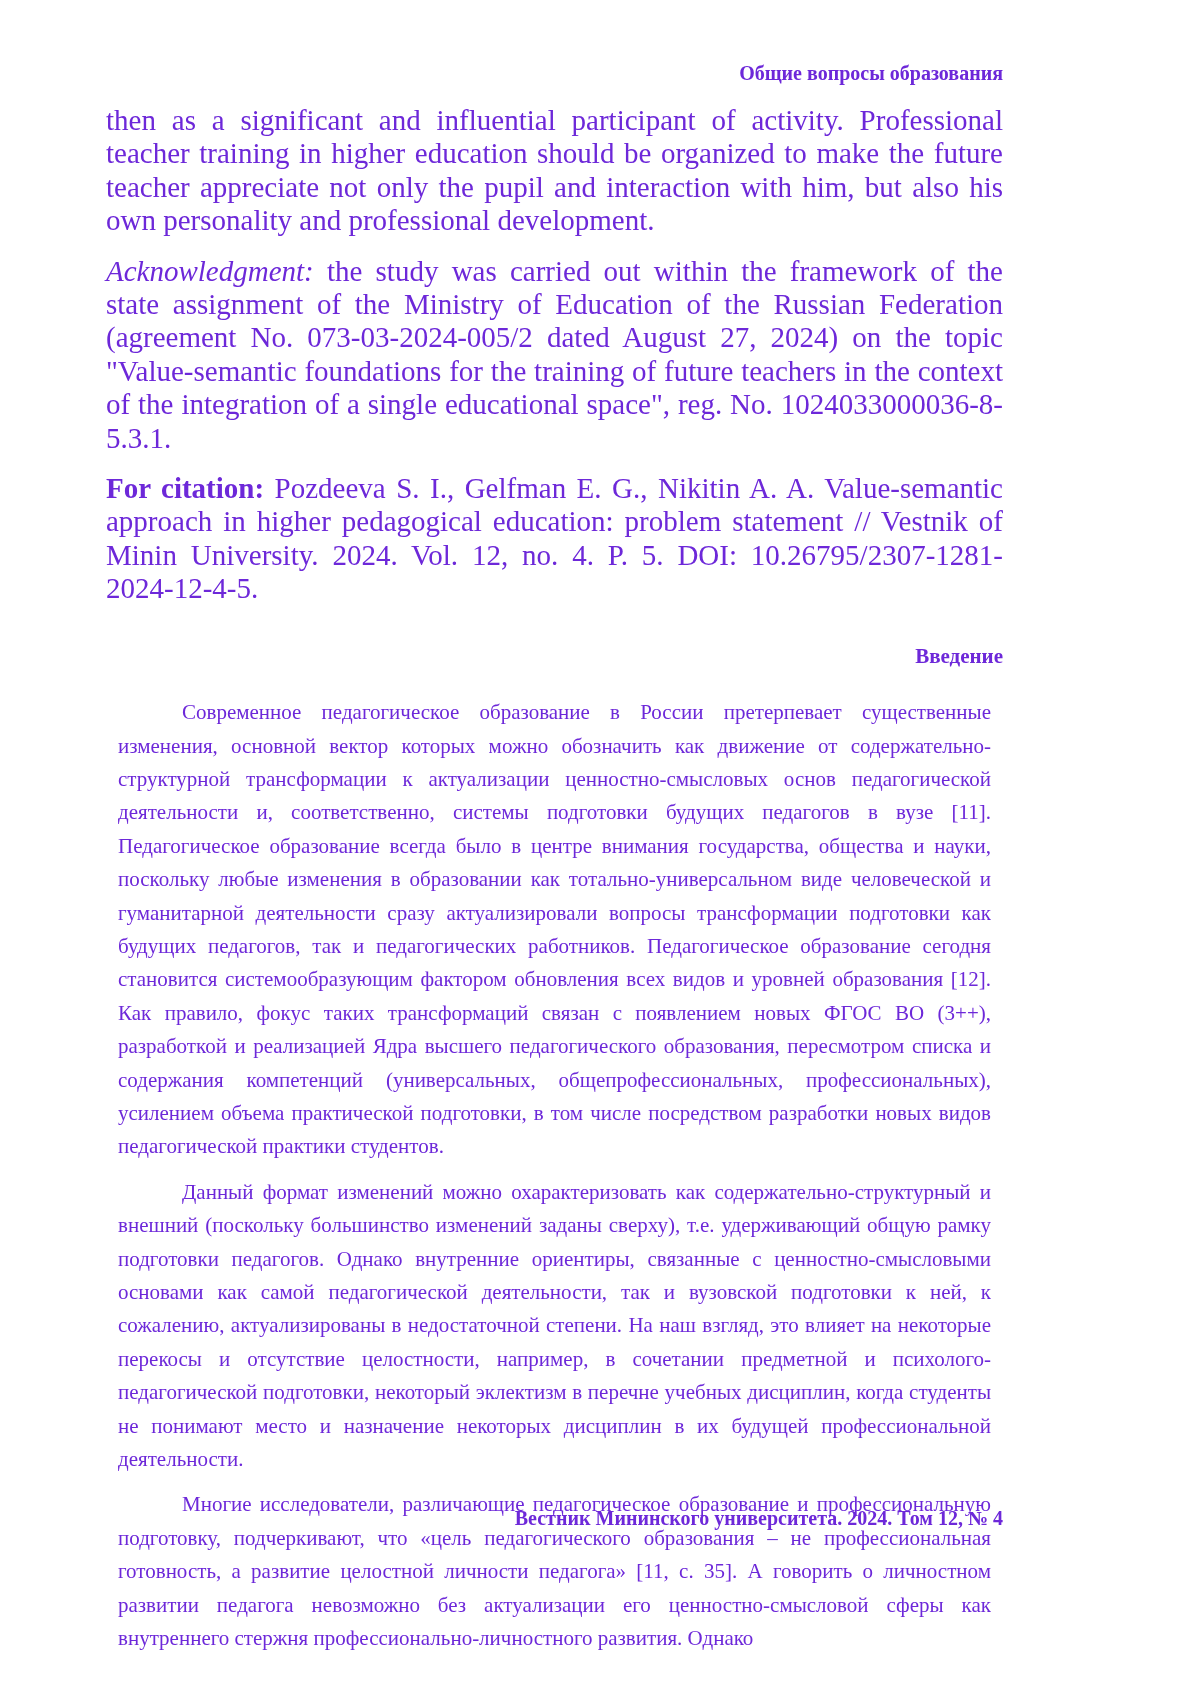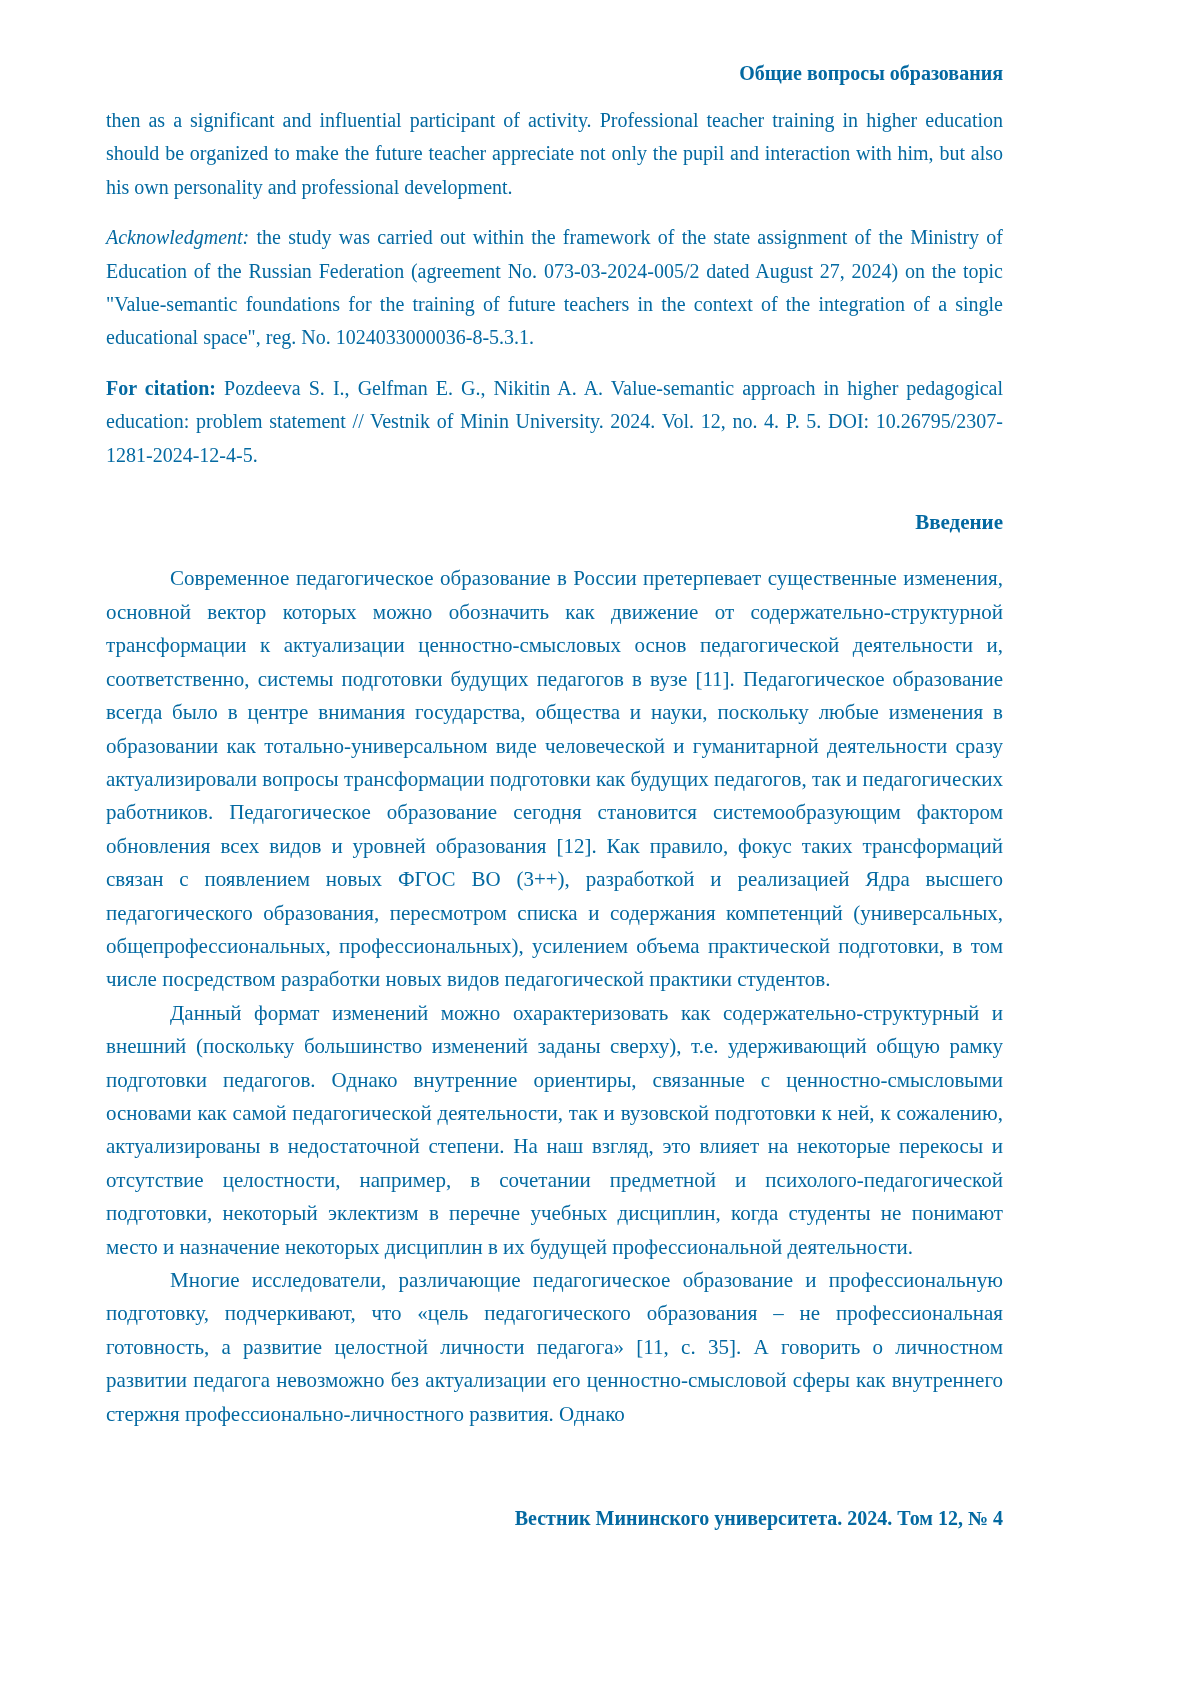--- a/index.html
+++ b/index.html
@@ -6,38 +6,38 @@
     margin: 0;
     padding: 0;
     background: #ffffff;
   }
   .page {
     position: relative;
     width: 1200px;
     height: 1697px;
     background: #ffffff;
     font-family: "Liberation Serif", "DejaVu Serif", serif;
-    color: #0369a1;
+    color: #6d28d9;
     overflow: hidden;
   }
   .content {
     position: absolute;
     top: 60px;
     left: 106px;
     width: 897px;
   }
   .running-header {
     text-align: right;
     font-weight: bold;
     font-size: 20px;
     line-height: 26px;
     margin: 0 0 18px 0;
   }
   p.para {
-    font-size: 20px;
+    font-size: 29px;
     line-height: 33.4px;
     text-align: justify;
     margin: 0 0 17px 0;
   }
   p.para .lead-italic {
     font-style: italic;
   }
   p.para .lead-bold {
     font-weight: bold;
   }
@@ -46,21 +46,21 @@
     line-height: 33.4px;
     font-weight: bold;
     text-align: right;
     margin: 34px 0 23px 0;
   }
   p.body-ru {
     font-size: 21px;
     line-height: 33.4px;
     text-align: justify;
     text-indent: 64px;
-    margin: 0;
+    margin: 12px;
   }
   .page-footer {
     position: absolute;
     top: 1505px;
     right: 197px;
     font-weight: bold;
     font-size: 20px;
     line-height: 26px;
     text-align: center;
   }

